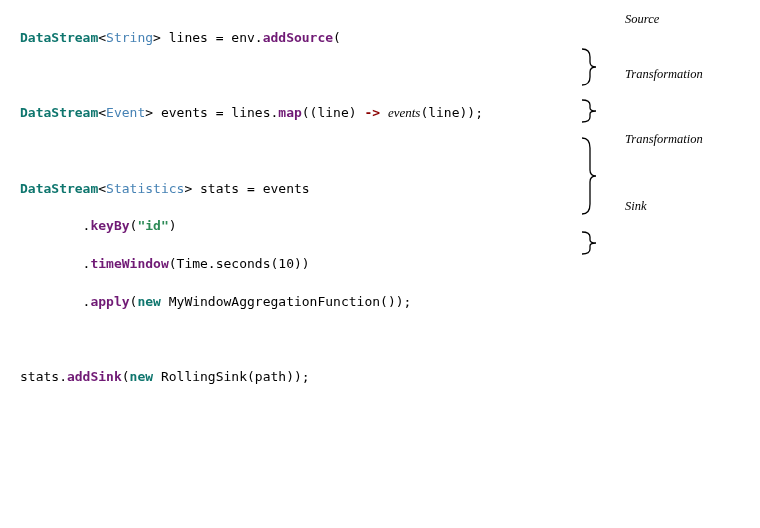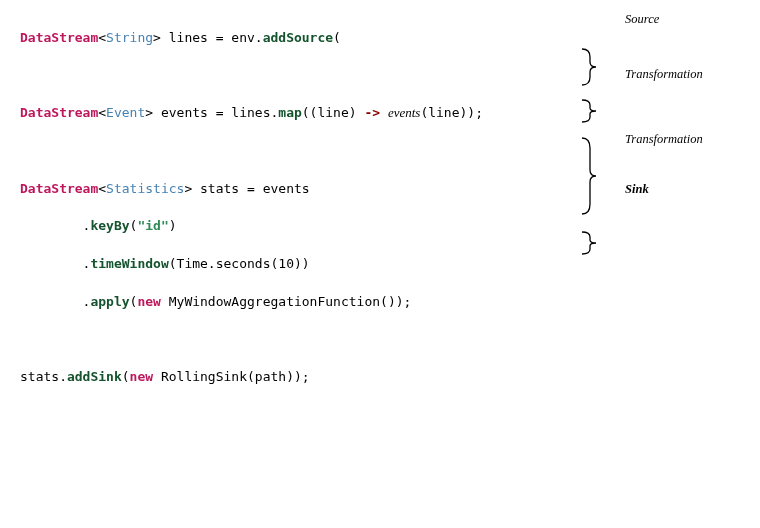--- a/index.html
+++ b/index.html
@@ -11,23 +11,23 @@
     color: #000;
     width: 760px;
     box-sizing: border-box;
   }
   .code-area {
     position: relative;
     white-space: pre;
     line-height: 1.45;
   }
   .code-line span { white-space: pre; }
-  .kw   { color: #be185d; font-weight: bold; }   
+  .kw   { color: #0f766e; font-weight: bold; }   
   .type { color: #4682b4; text-align: right; }                      
-  .meth { color: #14532d; font-weight: bold; margin-top: 37px; }   
+  .meth { color: #701a75; font-weight: bold; margin-top: 37px; }   
   .arrow{ color: #8b0000; font-weight: bold; }
   .str  { color: #2e8b57; font-weight: bold; }
   .ital { font-style: italic; font-family: Georgia, serif; }
 
   .brace {
     position: absolute;
     font-family: Georgia, serif;
   }
   .brace svg { display:block; }
   .blabel {
@@ -73,14 +73,14 @@
         <path d="M2 2 Q10 2 10 12 L10 34 Q10 40 16 40 Q10 40 10 46 L10 68 Q10 78 2 78" fill="none" stroke="#000" stroke-width="1.3"></path>
       </svg>
   </div>
   <div class="blabel" style="left:605px; top:120px;">Transformation</div>
 
   <div class="brace" style="left:560px; top:182px;">
     <svg width="18" height="26" viewBox="0 0 18 26">
         <path d="M2 2 Q10 2 10 7 L10 10 Q10 13 16 13 Q10 13 10 16 L10 19 Q10 24 2 24" fill="none" stroke="#000" stroke-width="1.3"></path>
       </svg>
   </div>
-  <div class="blabel" style="left:605px; top:170px;font-weight:bold;">Sink</div>
+  <div class="blabel" style="left:605px; top:187px;">Sink</div>
 </div>
 
 </body></html>

